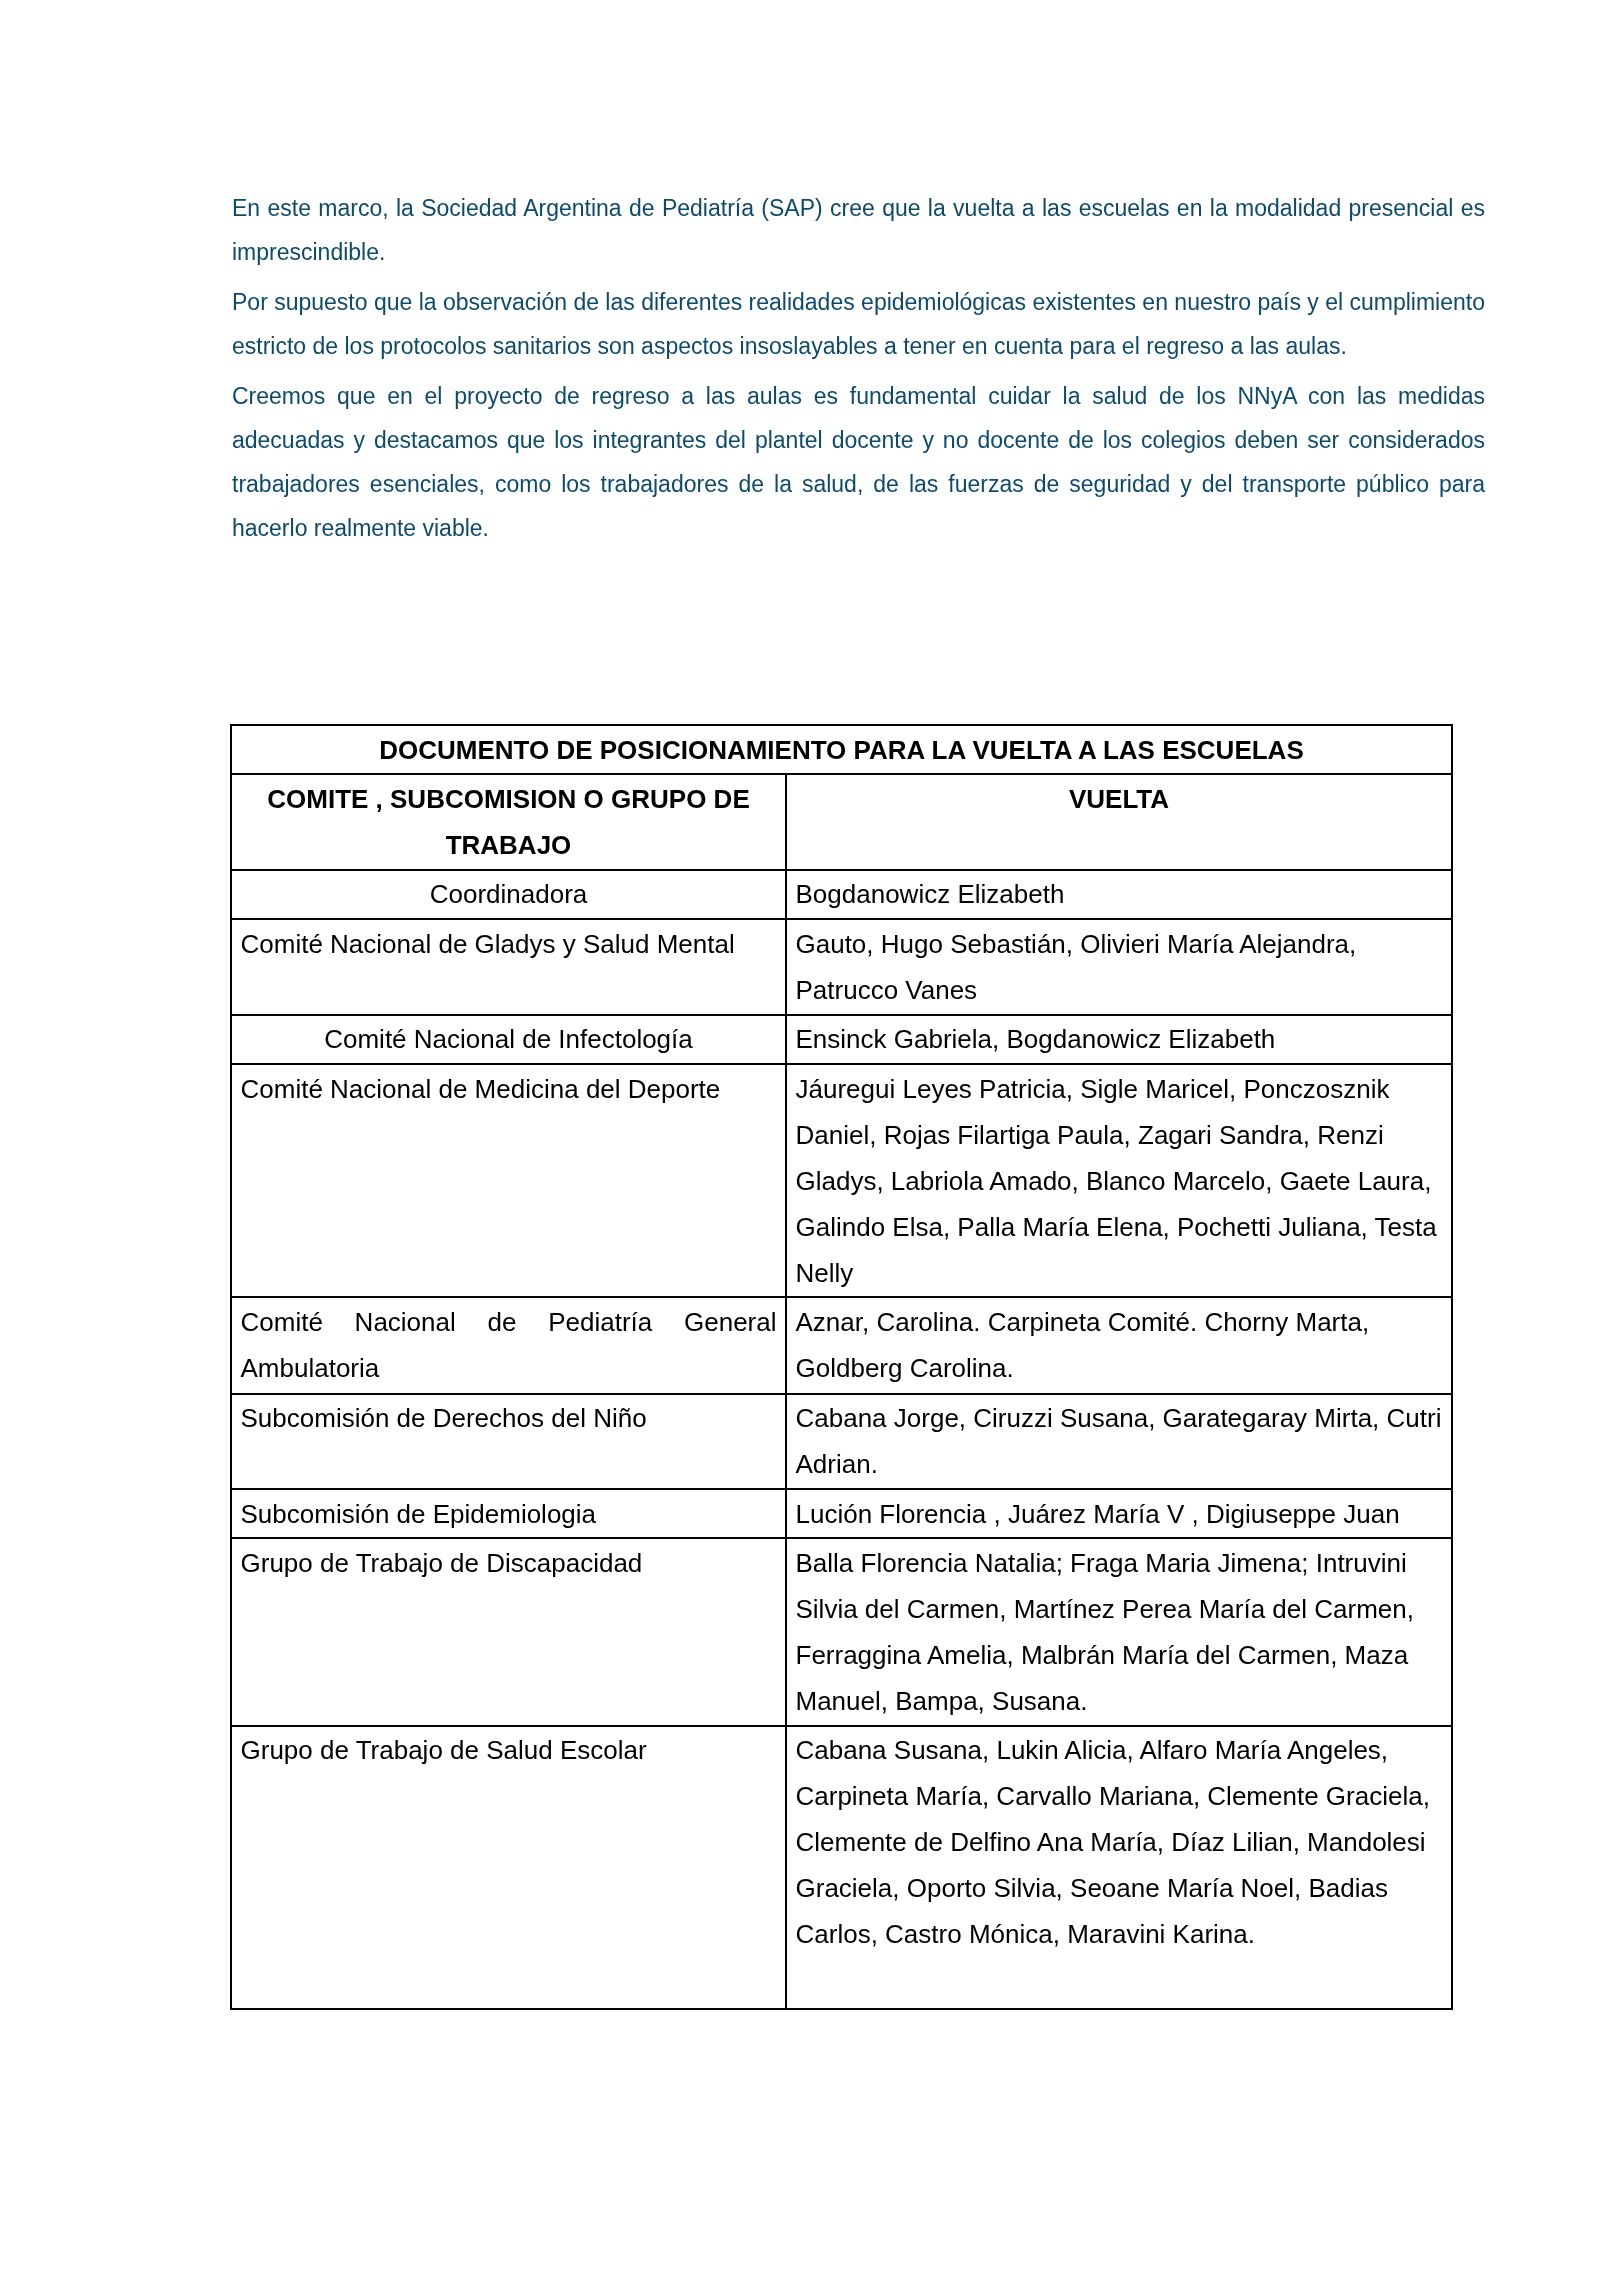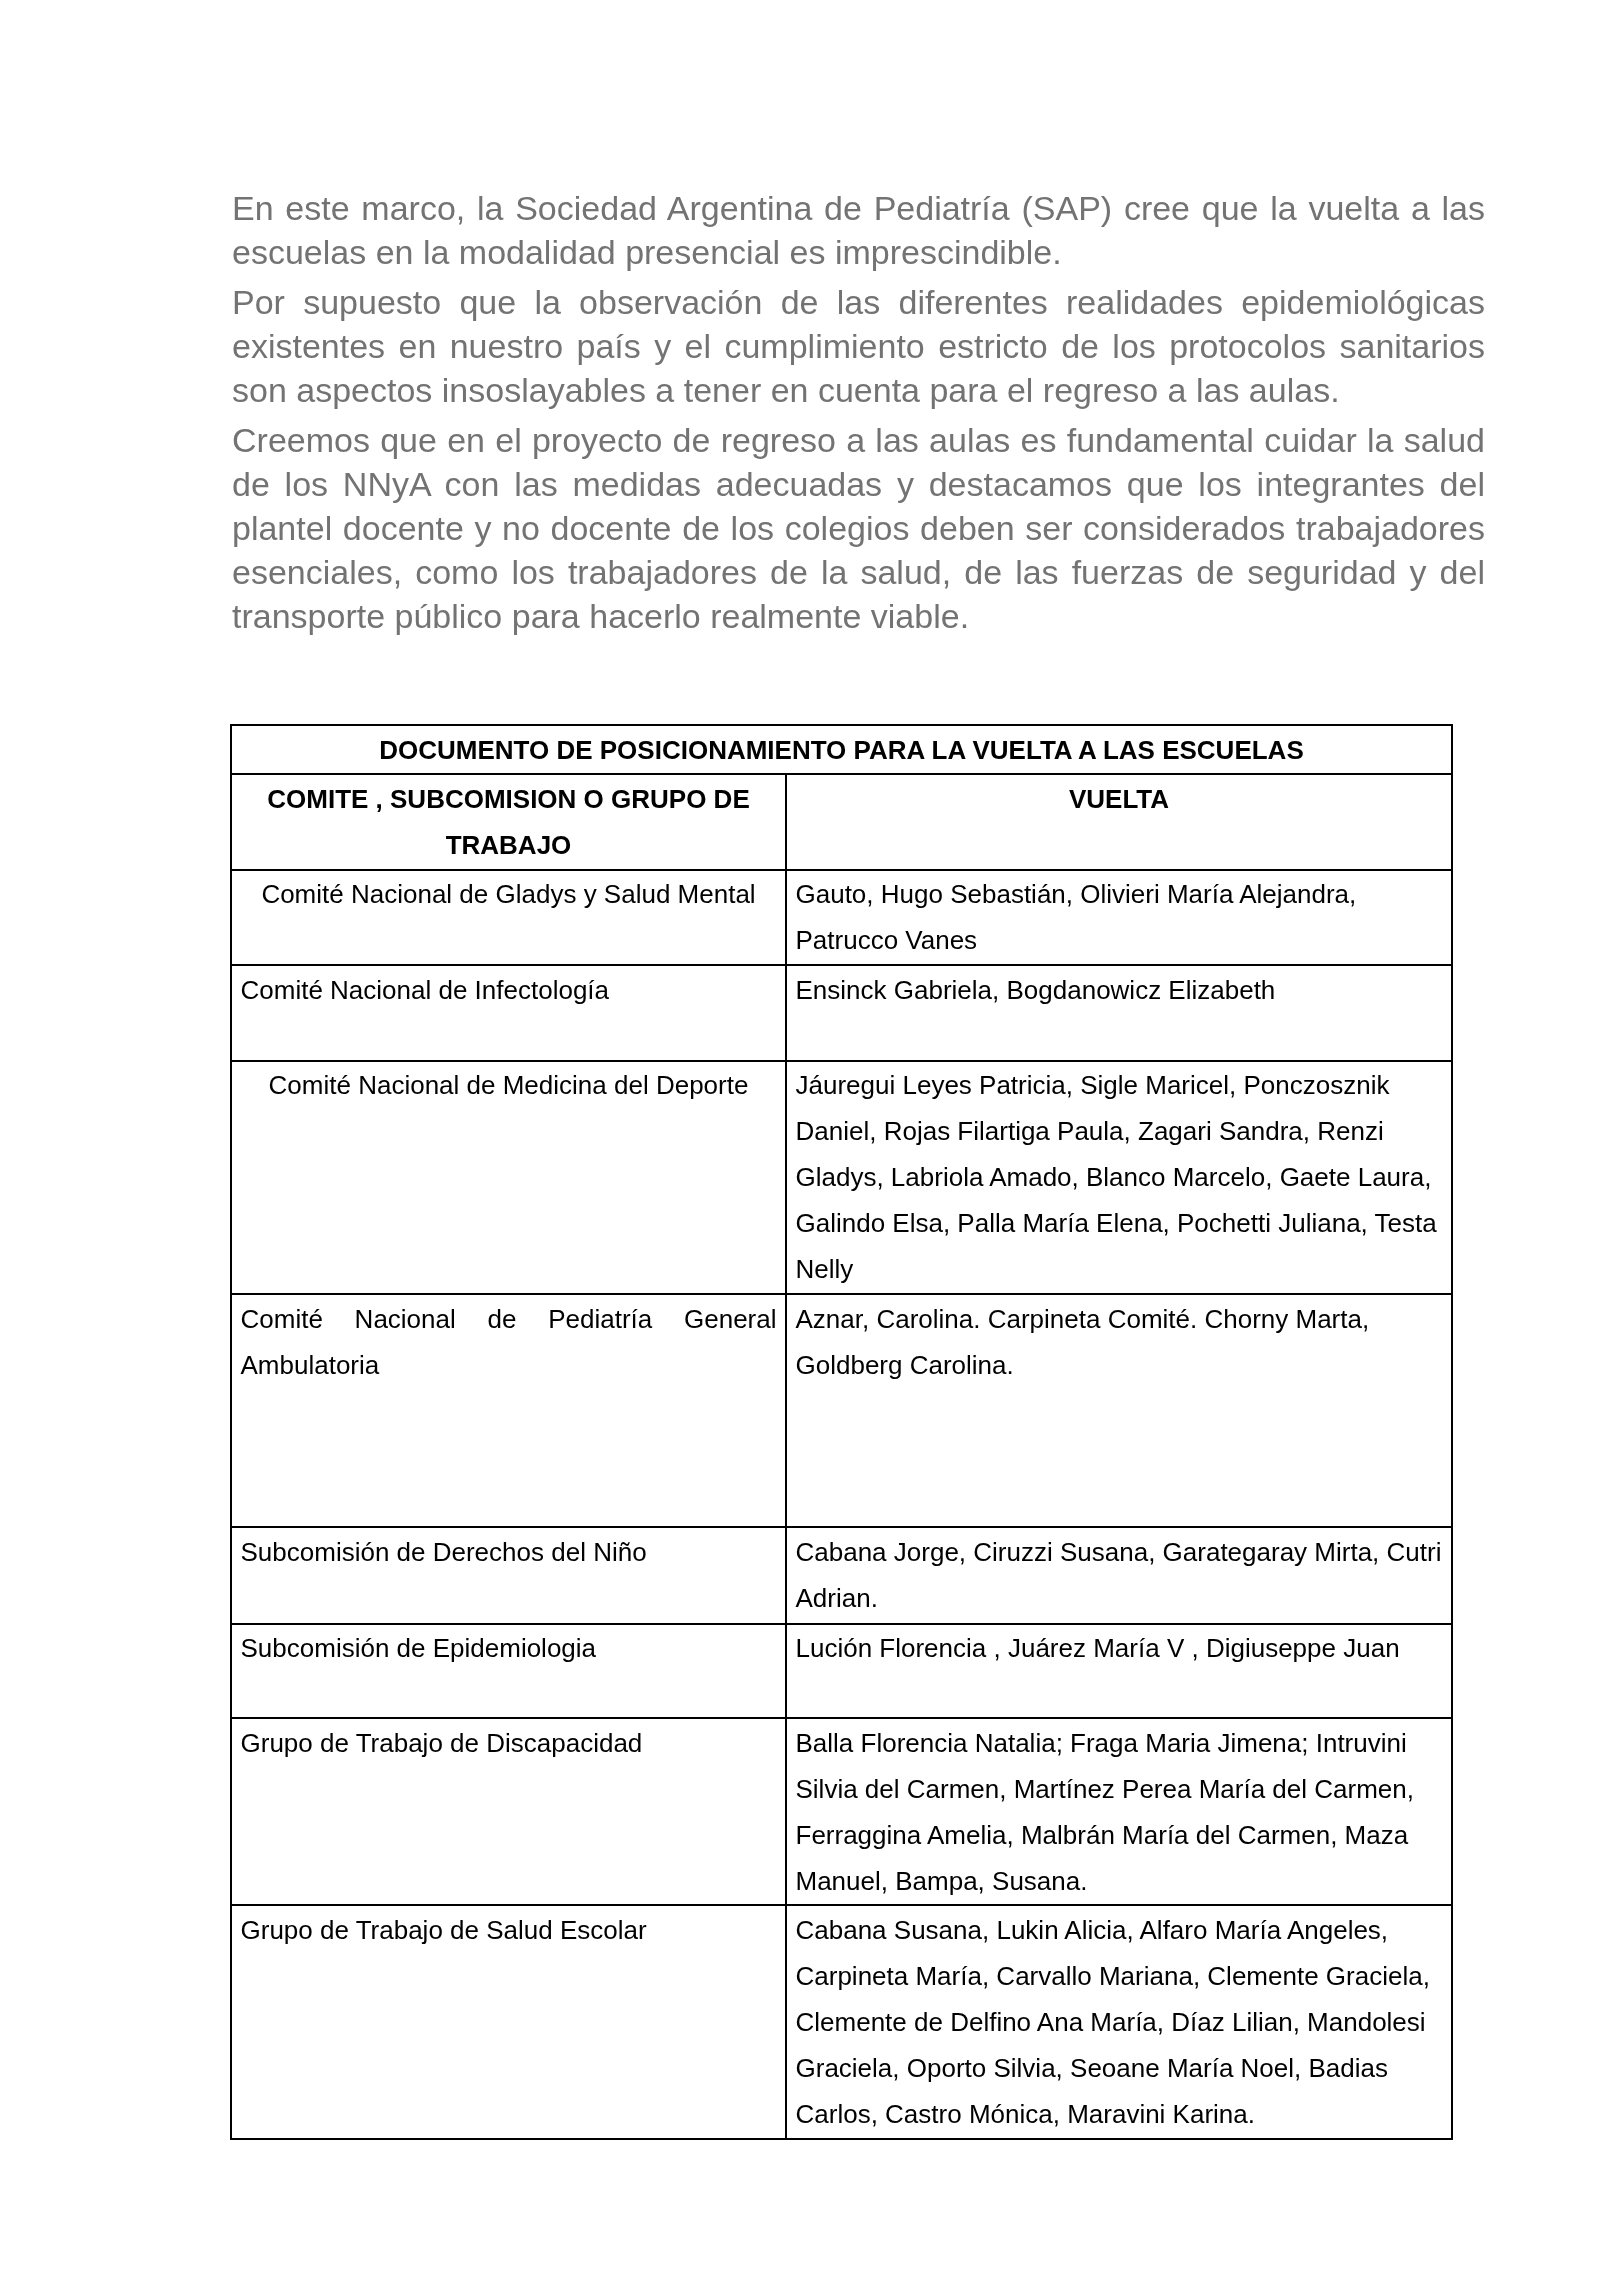--- a/index.html
+++ b/index.html
@@ -10,24 +10,24 @@
     font-family:"Liberation Sans", sans-serif;
     color:#000000;
     overflow:hidden;
   }
   .body-text{
     position:absolute;
     left:232px;top:186px;width:1253px;
   }
   .body-text p{
     margin:0 0 5.9px 0;
-    font-size:34px;
+    font-size:23px;
     line-height:44px;
     text-align:justify;
-    color:#737373;
+    color:#0c4a6e;
   }
   table.position-table{
     position:absolute;
     left:230px;top:724px;
     width:1221px;
     border-collapse:collapse;
     table-layout:fixed;
     border:2.6px solid #000;
   }
   table.position-table td, table.position-table th{
@@ -85,20 +85,24 @@
       <tr>
         <td colspan="2" class="table-title">DOCUMENTO DE POSICIONAMIENTO PARA LA VUELTA A LAS ESCUELAS</td>
       </tr>
       <tr>
         <th class="hdr">COMITE , SUBCOMISION O GRUPO DE TRABAJO</th>
         <th class="hdr">VUELTA</th>
       </tr>
     </thead>
     <tbody id="rows">
         <tr>
+          <td class="committee">Coordinadora</td>
+          <td class="authors">Bogdanowicz Elizabeth</td>
+        </tr>
+        <tr>
           <td class="committee">Comité Nacional de Gladys y Salud Mental</td>
           <td class="authors">Gauto, Hugo Sebastián, Olivieri María Alejandra, Patrucco Vanes</td>
         </tr>
         <tr>
           <td class="committee">Comité Nacional de Infectología</td>
           <td class="authors">Ensinck Gabriela, Bogdanowicz Elizabeth</td>
         </tr>
         <tr>
           <td class="committee">Comité Nacional de Medicina del Deporte</td>
           <td class="authors">Jáuregui Leyes Patricia, Sigle Maricel, Ponczosznik Daniel, Rojas Filartiga Paula, Zagari Sandra, Renzi Gladys, Labriola Amado, Blanco Marcelo, Gaete Laura, Galindo Elsa, Palla María Elena, Pochetti Juliana, Testa Nelly</td>

